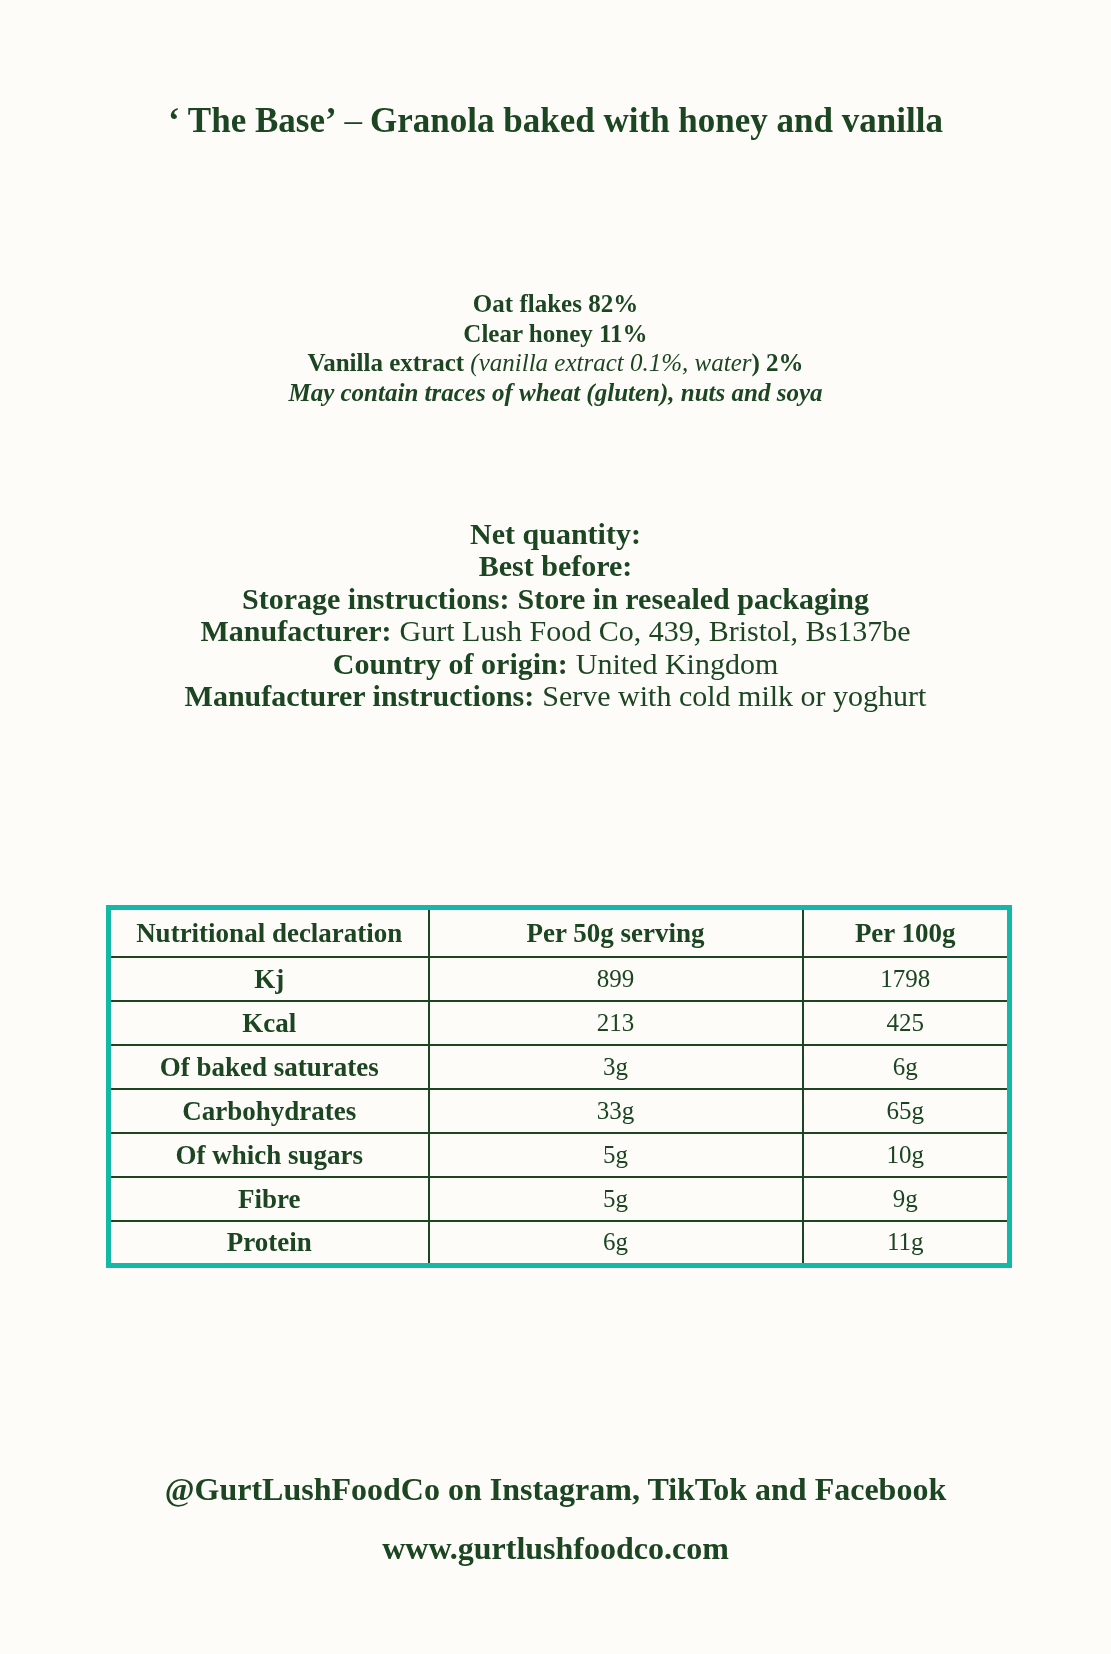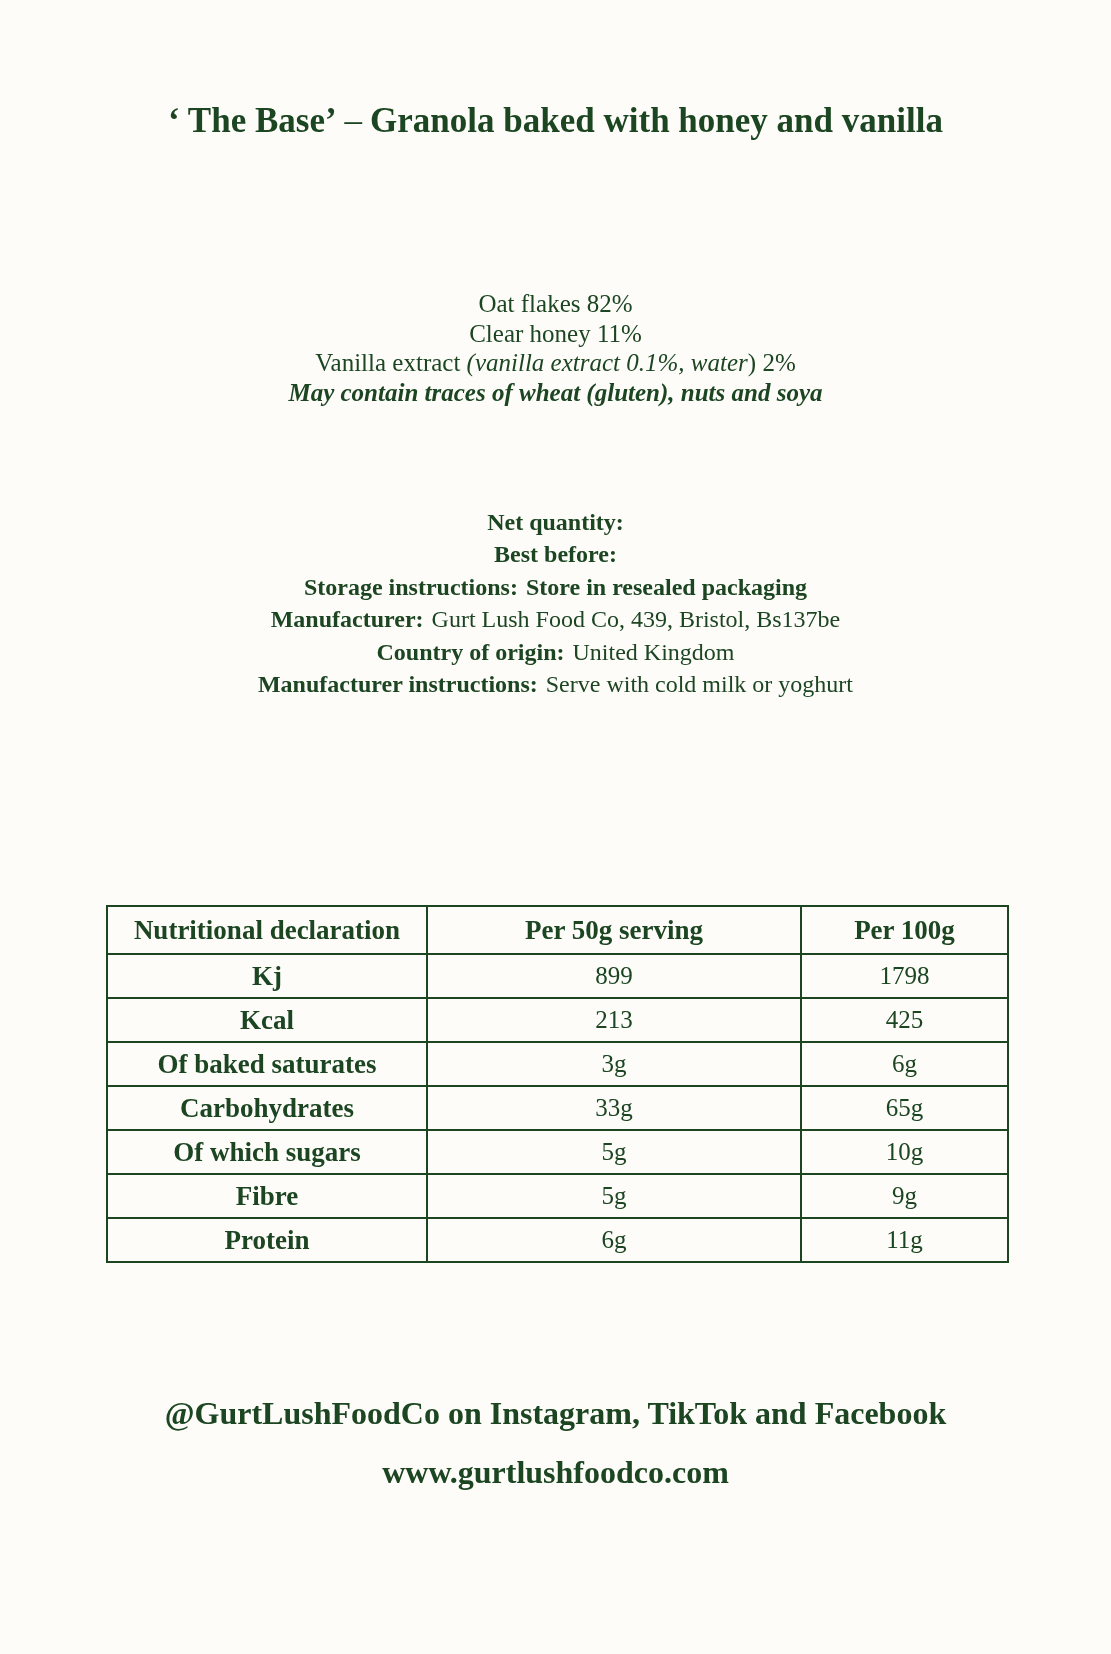--- a/index.html
+++ b/index.html
@@ -40,47 +40,47 @@
     position: absolute;
     top: 289px;
     left: 0;
     width: 100%;
     text-align: center;
     font-size: 25px;
     line-height: 29.5px;
   }
   .ingredients .ing-heading { font-weight: 700; }
   .ingredients .ing-heading .colon { font-weight: 400; }
-  .seg-regular { font-weight: 400; font-style: normal; }
+  .seg-regular { font-weight: 700; font-style: normal; }
   .seg-italic { font-weight: 400; font-style: italic; }
   .seg-bold-italic { font-weight: 700; font-style: italic; }
 
   
   .details {
     position: absolute;
-    top: 506px;
+    top: 518px;
     left: 0;
     width: 100%;
     text-align: center;
-    font-size: 24px;
+    font-size: 30px;
     line-height: 32.4px;
   }
   .detail-label { font-weight: 700; }
   .detail-value { font-weight: 400; margin-left: 8px; }
   .detail-value.bold { font-weight: 700; }
   .detail-value:empty { margin-left: 0; }
 
   
   .nutrition-table {
     position: absolute;
     top: 905px;
     left: 106px;
     width: 901px;
     border-collapse: collapse;
-    border: 2px solid #14b8a6;
+    border: 5px solid #14b8a6;
     table-layout: fixed;
   }
   .nutrition-table th,
   .nutrition-table td {
     border: 2px solid #1c4522;
     text-align: center;
     vertical-align: middle;
     padding: 0 4px;
     overflow: hidden;
   }
@@ -98,21 +98,21 @@
     font-weight: 700;
   }
   .nutrition-table td.nutrient-value {
     font-size: 25px;
     font-weight: 400;
   }
 
   
   .footer {
     position: absolute;
-    top: 1384px;
+    top: 1460px;
     left: 0;
     width: 100%;
     text-align: center;
     font-size: 32px;
     font-weight: 700;
     line-height: 59px;
   }
 </style>
 </head>
 <body>

